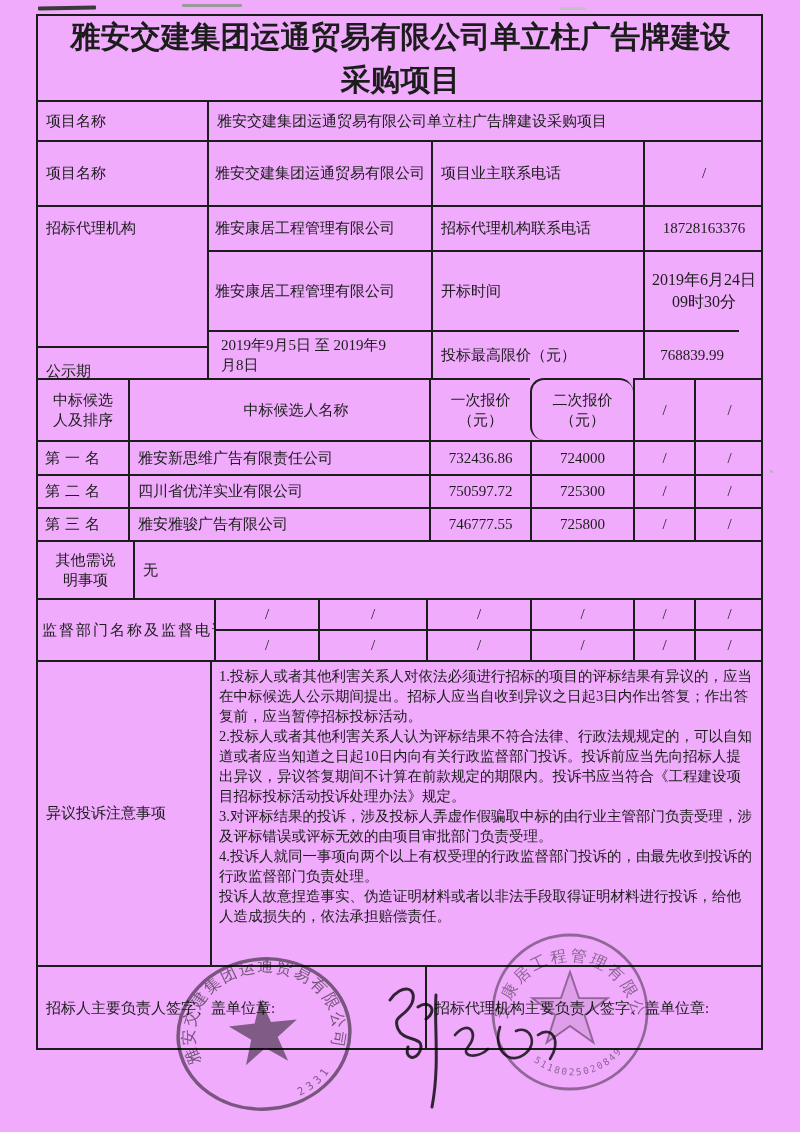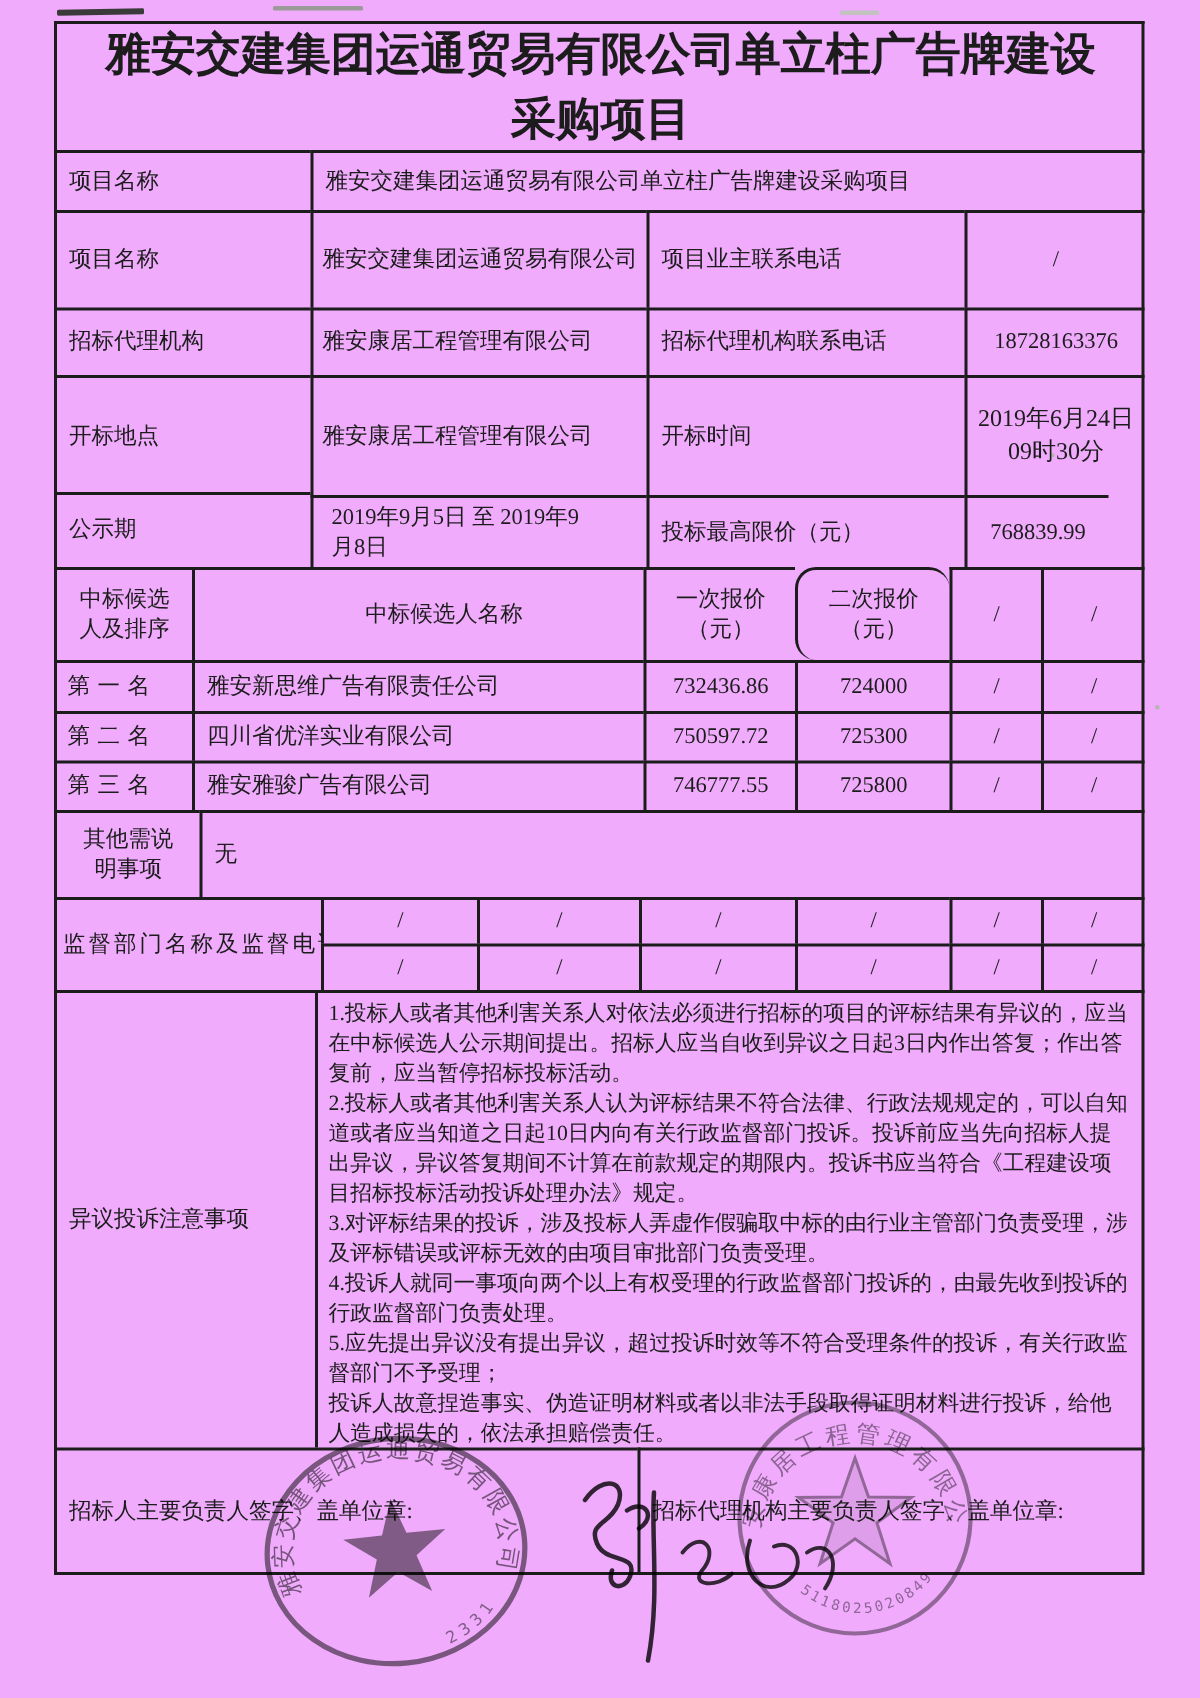--- a/index.html
+++ b/index.html
@@ -53,26 +53,25 @@
   <div class="c" style="left:36px;top:140px;width:171px;height:65px;">项目名称</div>
   <div class="c" style="left:207px;top:140px;width:224px;height:65px;padding:0 6px;">雅安交建集团运通贸易有限公司</div>
   <div class="c" style="left:431px;top:140px;width:212px;height:65px;">项目业主联系电话</div>
   <div class="c ac" style="left:643px;top:140px;width:120px;height:65px;">/</div>
 
   <div class="c" style="left:36px;top:205px;width:171px;height:45px;">招标代理机构</div>
   <div class="c" style="left:207px;top:205px;width:224px;height:45px;padding:0 6px;">雅安康居工程管理有限公司</div>
   <div class="c" style="left:431px;top:205px;width:212px;height:45px;">招标代理机构联系电话</div>
   <div class="c ac" style="left:643px;top:205px;width:120px;height:45px;">18728163376</div>
 
-  <div class="c" style="left:36px;top:250px;width:171px;height:80px;">开标地点</div>
   <div class="c" style="left:207px;top:250px;width:224px;height:80px;padding:0 6px;">雅安康居工程管理有限公司</div>
   <div class="c" style="left:431px;top:250px;width:212px;height:80px;">开标时间</div>
   <div class="c ac" style="left:643px;top:250px;width:120px;height:80px;font-size:16px;">2019年6月24日09时30分</div>
 
-  <div class="c" style="left:36px;top:328px;width:171px;height:48px;">公示期</div>
+  <div class="c" style="left:36px;top:346px;width:171px;height:48px;">公示期</div>
   <div class="c" style="left:207px;top:330px;width:224px;height:48px;padding:0 44px 0 12px;">2019年9月5日 至 2019年9月8日</div>
   <div class="c" style="left:431px;top:330px;width:212px;height:48px;">投标最高限价（元）</div>
   <div class="c ac" style="left:643px;top:330px;width:96px;height:48px;">768839.99</div>
 
   <div class="c ac" style="left:36px;top:378px;width:92px;height:62px;padding:0 13px;">中标候选人及排序</div>
   <div class="c ac" style="left:128px;top:378px;width:301px;height:62px;padding-left:36px;">中标候选人名称</div>
   <div class="c ac" style="left:429px;top:378px;width:101px;height:62px;padding:0 11px;">一次报价（元）</div>
   <div class="c ac" style="left:530px;top:378px;width:103px;height:62px;padding:16px 11px;border-radius:14px;">二次报价（元）</div>
   <div class="c ac" style="left:633px;top:378px;width:61px;height:62px;">/</div>
   <div class="c ac" style="left:694px;top:378px;width:69px;height:62px;">/</div>
@@ -114,21 +113,20 @@
   <div class="c ac" style="left:530px;top:629px;width:103px;height:31px;">/</div>
   <div class="c ac" style="left:633px;top:629px;width:61px;height:31px;">/</div>
   <div class="c ac" style="left:694px;top:629px;width:69px;height:31px;">/</div>
 
   <div class="c" style="left:36px;top:660px;width:174px;height:305px;">异议投诉注意事项</div>
   <div class="c notice" style="left:210px;top:660px;width:553px;height:305px;">
     <p>1.投标人或者其他利害关系人对依法必须进行招标的项目的评标结果有异议的，应当在中标候选人公示期间提出。招标人应当自收到异议之日起3日内作出答复；作出答复前，应当暂停招标投标活动。</p>
     <p>2.投标人或者其他利害关系人认为评标结果不符合法律、行政法规规定的，可以自知道或者应当知道之日起10日内向有关行政监督部门投诉。投诉前应当先向招标人提出异议，异议答复期间不计算在前款规定的期限内。投诉书应当符合《工程建设项目招标投标活动投诉处理办法》规定。</p>
     <p>3.对评标结果的投诉，涉及投标人弄虚作假骗取中标的由行业主管部门负责受理，涉及评标错误或评标无效的由项目审批部门负责受理。</p>
     <p>4.投诉人就同一事项向两个以上有权受理的行政监督部门投诉的，由最先收到投诉的行政监督部门负责处理。</p>
-    <p>5.应先提出异议没有提出异议，超过投诉时效等不符合受理条件的投诉，有关行政监督部门不予受理；</p>
     <p>投诉人故意捏造事实、伪造证明材料或者以非法手段取得证明材料进行投诉，给他人造成损失的，依法承担赔偿责任。</p>
   </div>
 
   <div class="c" style="left:36px;top:965px;width:389px;height:85px;">招标人主要负责人签字、盖单位章:</div>
   <div class="c" style="left:425px;top:965px;width:338px;height:85px;padding:0 40px 0 8px;">招标代理机构主要负责人签字、盖单位章:</div>
 
   <svg class="seal" style="left:172px;top:952px;transform:rotate(-6deg);" width="184" height="164" viewBox="0 0 184 164">
     <defs>
       <path id="arcL" d="M 24,95 A 70,61 0 1 1 160,95" fill="none"></path>
       <path id="arcLb" d="M 56,138 A 68,60 0 0 0 166,92" fill="none"></path>

